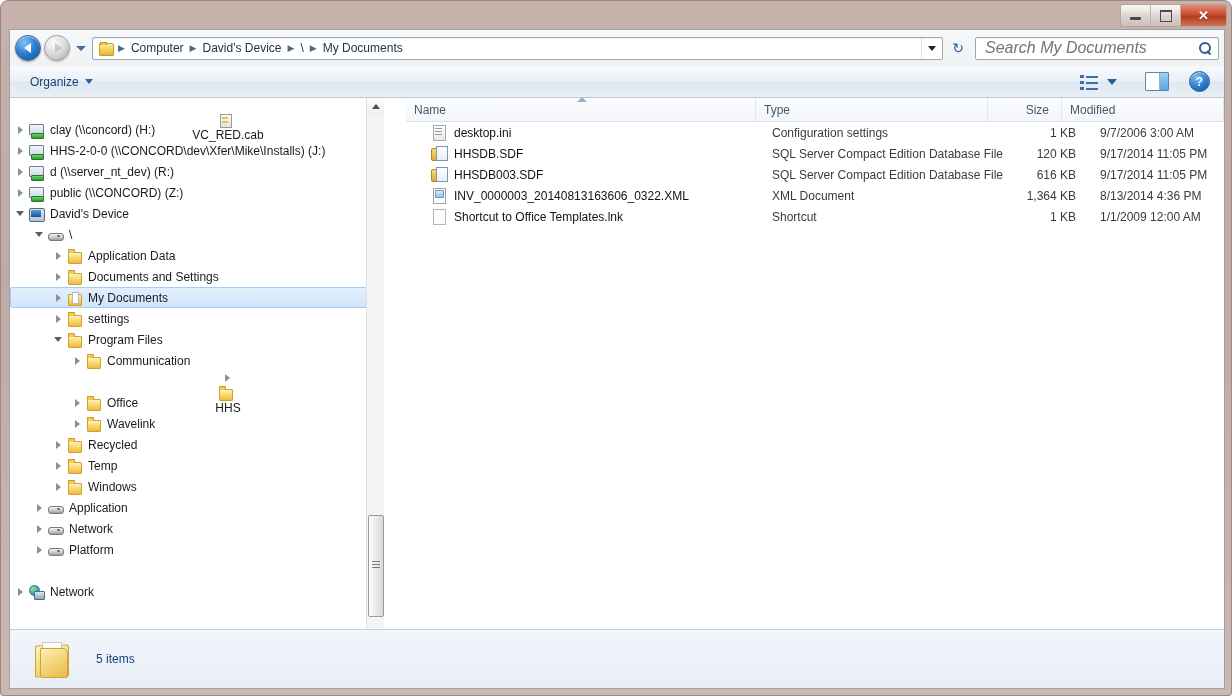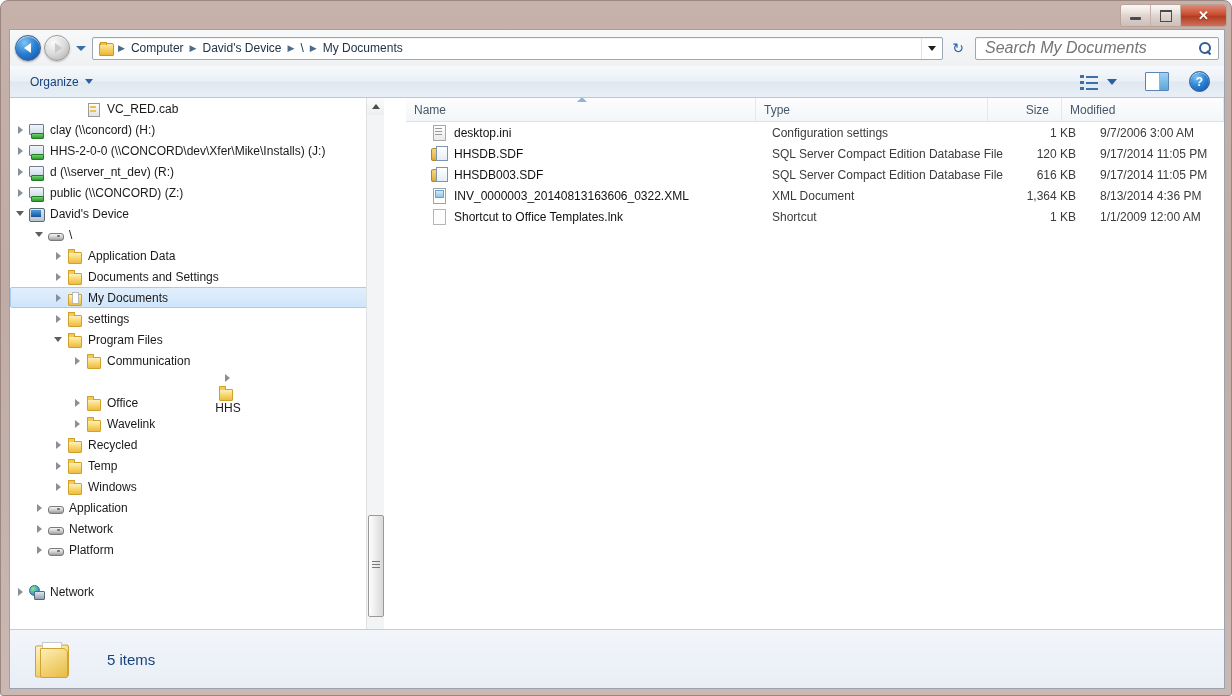--- a/index.html
+++ b/index.html
@@ -613,22 +613,22 @@
     border: 1px solid #c9c9c9;
   }
   #status-folder-icon .front {
     position: absolute; left: 8px; top: 9px;
     width: 26px; height: 28px;
     background: linear-gradient(150deg,#fdf0bb 0%, #f3d477 50%, #e6bc49 100%);
     border: 1px solid #cfa431;
     border-radius: 1px 5px 2px 2px;
   }
   #status-text {
-    margin-left: 35px;
-    font-size: 15px;
+    margin-left: 24px;
+    font-size: 12px;
     color: #13457c;
     text-align: right;
   }
 </style>
 </head>
 <body>
 
 <div id="window-frame">
 
   <div id="titlebar">
@@ -712,21 +712,21 @@
         <div id="help-btn">
           <span>?</span>
         </div>
       </div>
     </div>
 
     <div id="main-area">
 
       <div id="tree-pane">
         <div id="tree-rows">
-            <div class="tree-row" style="padding-left: 61px;">
+            <div class="tree-row" style="padding-left: 61px; flex-direction: column;">
               <span class="expander "></span>
               <span class="ticon ic-cab"></span>
               <span class="tree-label">VC_RED.cab</span>
             </div>
             <div class="tree-row" style="padding-left: 4px;">
               <span class="expander collapsed"></span>
               <span class="ticon ic-netdrive"></span>
               <span class="tree-label">clay (\\concord) (H:)</span>
             </div>
             <div class="tree-row" style="padding-left: 4px;">

